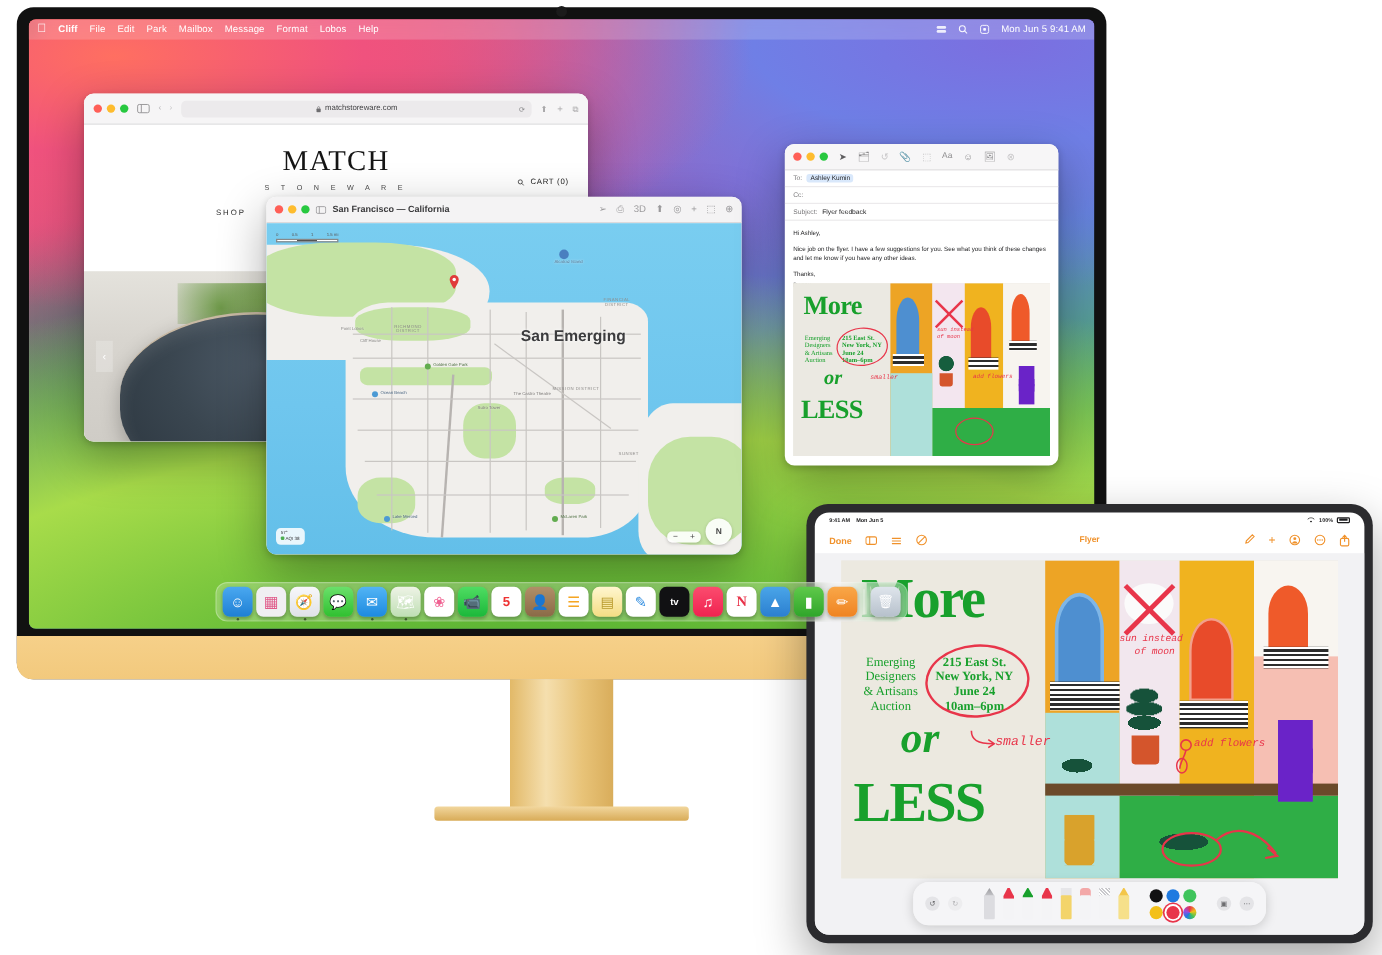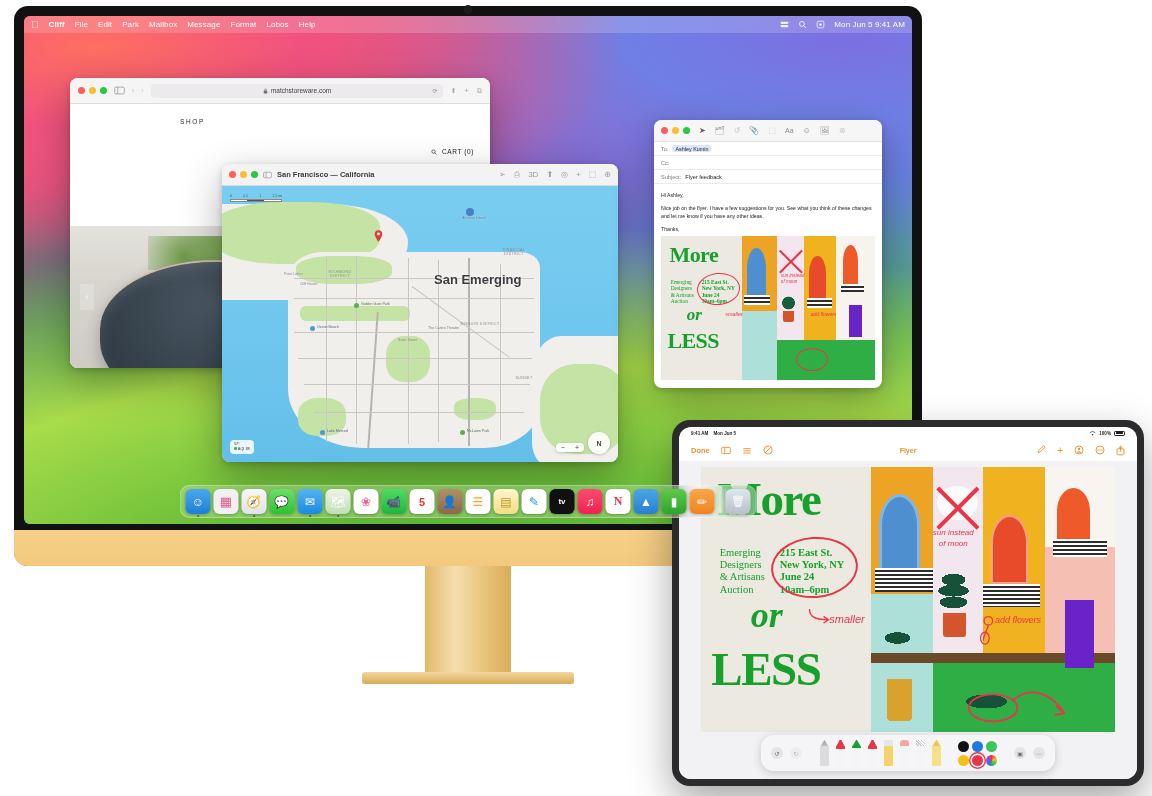--- a/index.html
+++ b/index.html
@@ -133,21 +133,21 @@
   .mail-body { padding:7px; font-size:5.2px; line-height:1.62; color:#1d1d1f; }
   .mail-body p { margin-bottom:4.5px; }
 
   
   .flyer { position:relative; overflow:hidden; background:#eceae3; }
   .f-left { position:absolute; left:0; top:0; bottom:0; width:38%; background:#ebe9e2; }
   .f-green { color:#18a02c; font-weight:bold; font-family:"Liberation Serif", serif; }
   .f-more { position:absolute; font-style:normal; }
   .f-sub { position:absolute; font-family:"Liberation Serif", serif; font-weight:normal; color:#18a02c; line-height:1.16; }
   .f-addr { position:absolute; font-family:"Liberation Serif", serif; font-weight:bold; color:#18a02c; line-height:1.16; }
-  .ann { position:absolute; color:#e8354a; font-family:Liberation Sans, sans-serif; font-style:italic; }
+  .ann { position:absolute; color:#e8354a; font-family:Liberation Mono, monospace; font-style:italic; }
   .col { position:absolute; top:0; bottom:0; }
   .arch { position:absolute; border-top-left-radius:50% 40%; border-top-right-radius:50% 40%; }
   .steps { position:absolute; background:repeating-linear-gradient(180deg,#ffffff 0 2px,#2c2c2c 2px 4px); }
   .leafy { position:absolute; }
   .circle-ann { position:absolute; border:1.6px solid #e8354a; border-radius:50%; }
 
   
   .dock { position:absolute; left:50%; transform:translateX(-50%); bottom:6px;
     display:flex; gap:3px; padding:3px 5px; border-radius:10px;
     background:rgba(255,255,255,.22); backdrop-filter:blur(10px);
@@ -157,21 +157,21 @@
     font-size:12px; color:#fff; box-shadow:0 1px 3px rgba(0,0,0,.25); }
   .dot { position:absolute; bottom:-3px; left:50%; transform:translateX(-50%);
     width:2.5px; height:2.5px; border-radius:50%; background:rgba(0,0,0,.5); }
   .dock-sep { width:1px; margin:2px 2px; background:rgba(255,255,255,.4); }
 
   
   #ipad { position:absolute; left:672px; top:420px; width:472px; height:366px;
     background:#2b2b2e; border-radius:18px; padding:7px;
     box-shadow:0 16px 40px rgba(0,0,0,.35); }
   .ipad-screen { position:relative; width:100%; height:100%; background:#fff;
-    border-radius:12px; overflow:hidden; }
+    border-radius:12px; overflow:hidden;text-align:center; }
   .ipad-status { display:flex; align-items:center; height:12px; padding:0 12px;
     font-size:4.6px; color:#1d1d1f; font-weight:bold; }
   .ipad-status .right { margin-left:auto; display:flex; align-items:center; gap:3px; }
   .batt { width:11px; height:5px; border:0.6px solid #1d1d1f; border-radius:1.2px; padding:0.6px; }
   .batt i { display:block; height:100%; background:#1d1d1f; border-radius:.5px; }
   .ipad-nav { display:flex; align-items:center; height:22px; padding:0 12px; gap:11px;
     font-size:7.5px; color:#f0912a; }
   .ipad-nav .title { position:absolute; left:50%; transform:translateX(-50%);
     font-size:7px; color:#f0912a; font-weight:bold; }
   .ipad-nav .right { margin-left:auto; display:flex; gap:11px; align-items:center; }
@@ -250,20 +250,24 @@
             <span>matchstoreware.com</span>
             <span class="reload">⟳</span>
           </div>
           <div class="tb-right">
             <span style="font-size:7px;color:#a9a8aa;">⬆</span>
             <span style="font-size:8px;color:#a9a8aa;">+</span>
             <span style="font-size:7px;color:#a9a8aa;">⧉</span>
           </div>
         </div>
         <div class="sf-page">
+          <div class="sf-logo">
+            <div class="match">MATCH</div>
+            <div class="stone">S T O N E W A R E</div>
+          </div>
           <div class="sf-cart">
             <svg width="6" height="6" viewBox="0 0 14 14">
               <circle cx="6" cy="6" r="4" fill="none" stroke="#1a1a1a" stroke-width="1.4"></circle>
               <line x1="9" y1="9" x2="13" y2="13" stroke="#1a1a1a" stroke-width="1.4"></line>
             </svg>
             <span>CART (0)</span>
           </div>
           <div class="sf-nav">SHOP</div>
           <div class="sf-hero">
             <div class="herb"></div>

